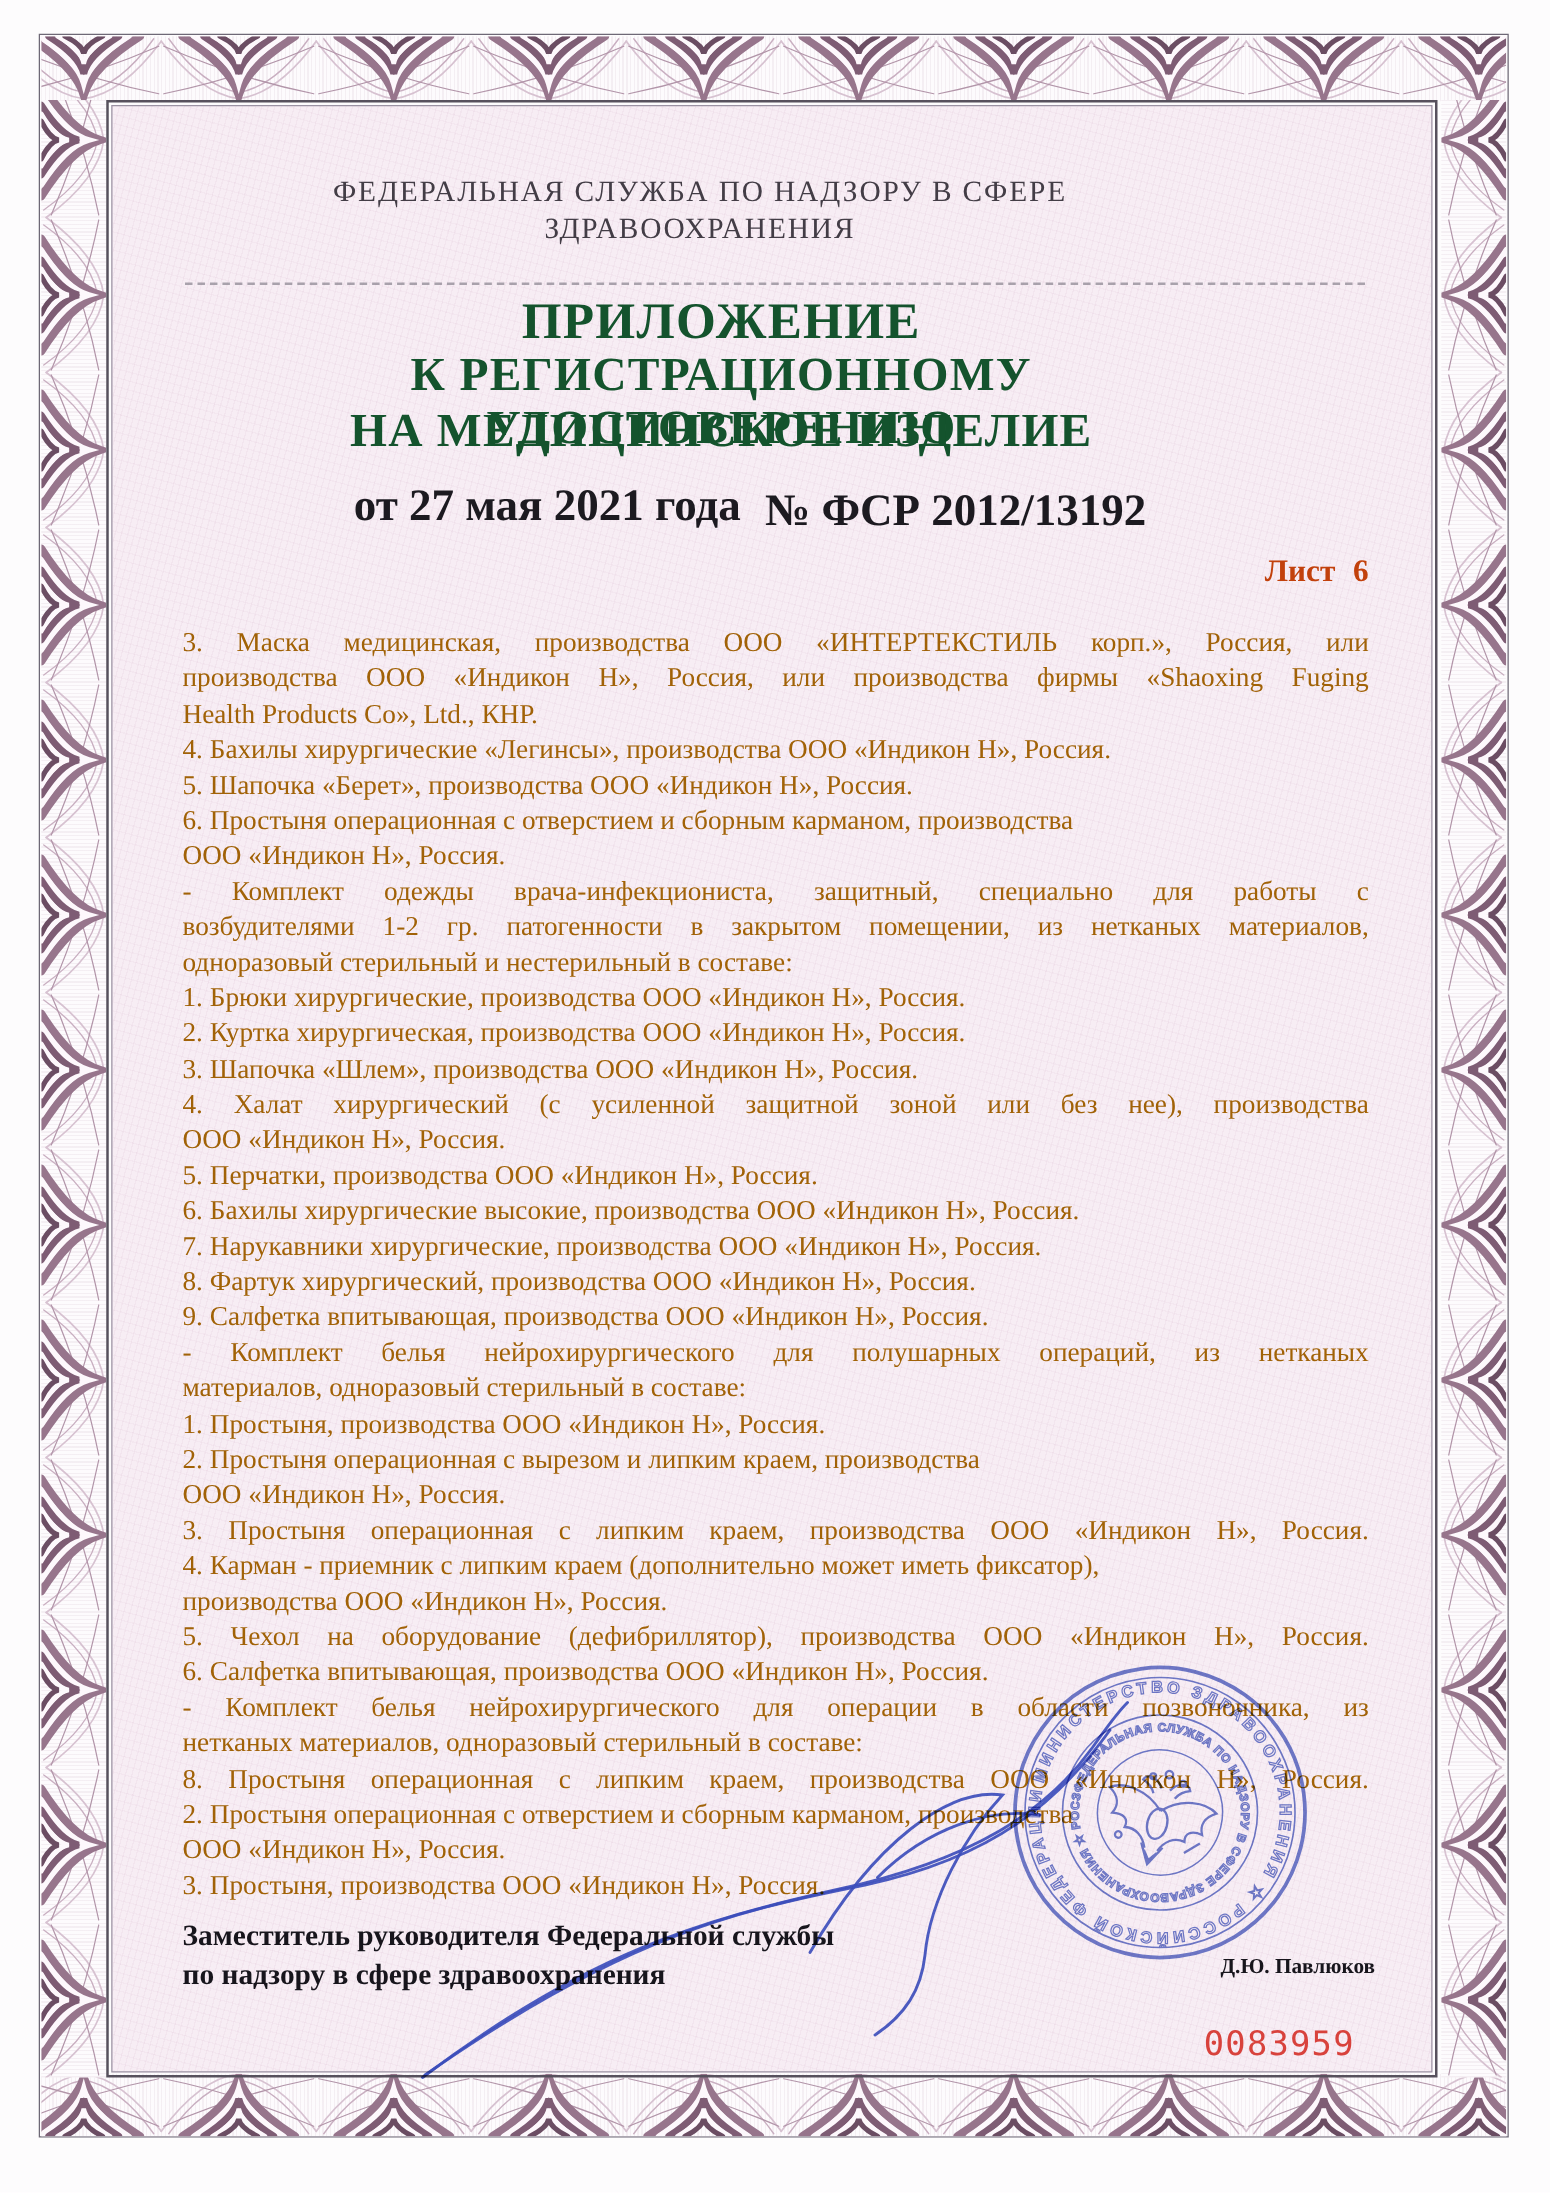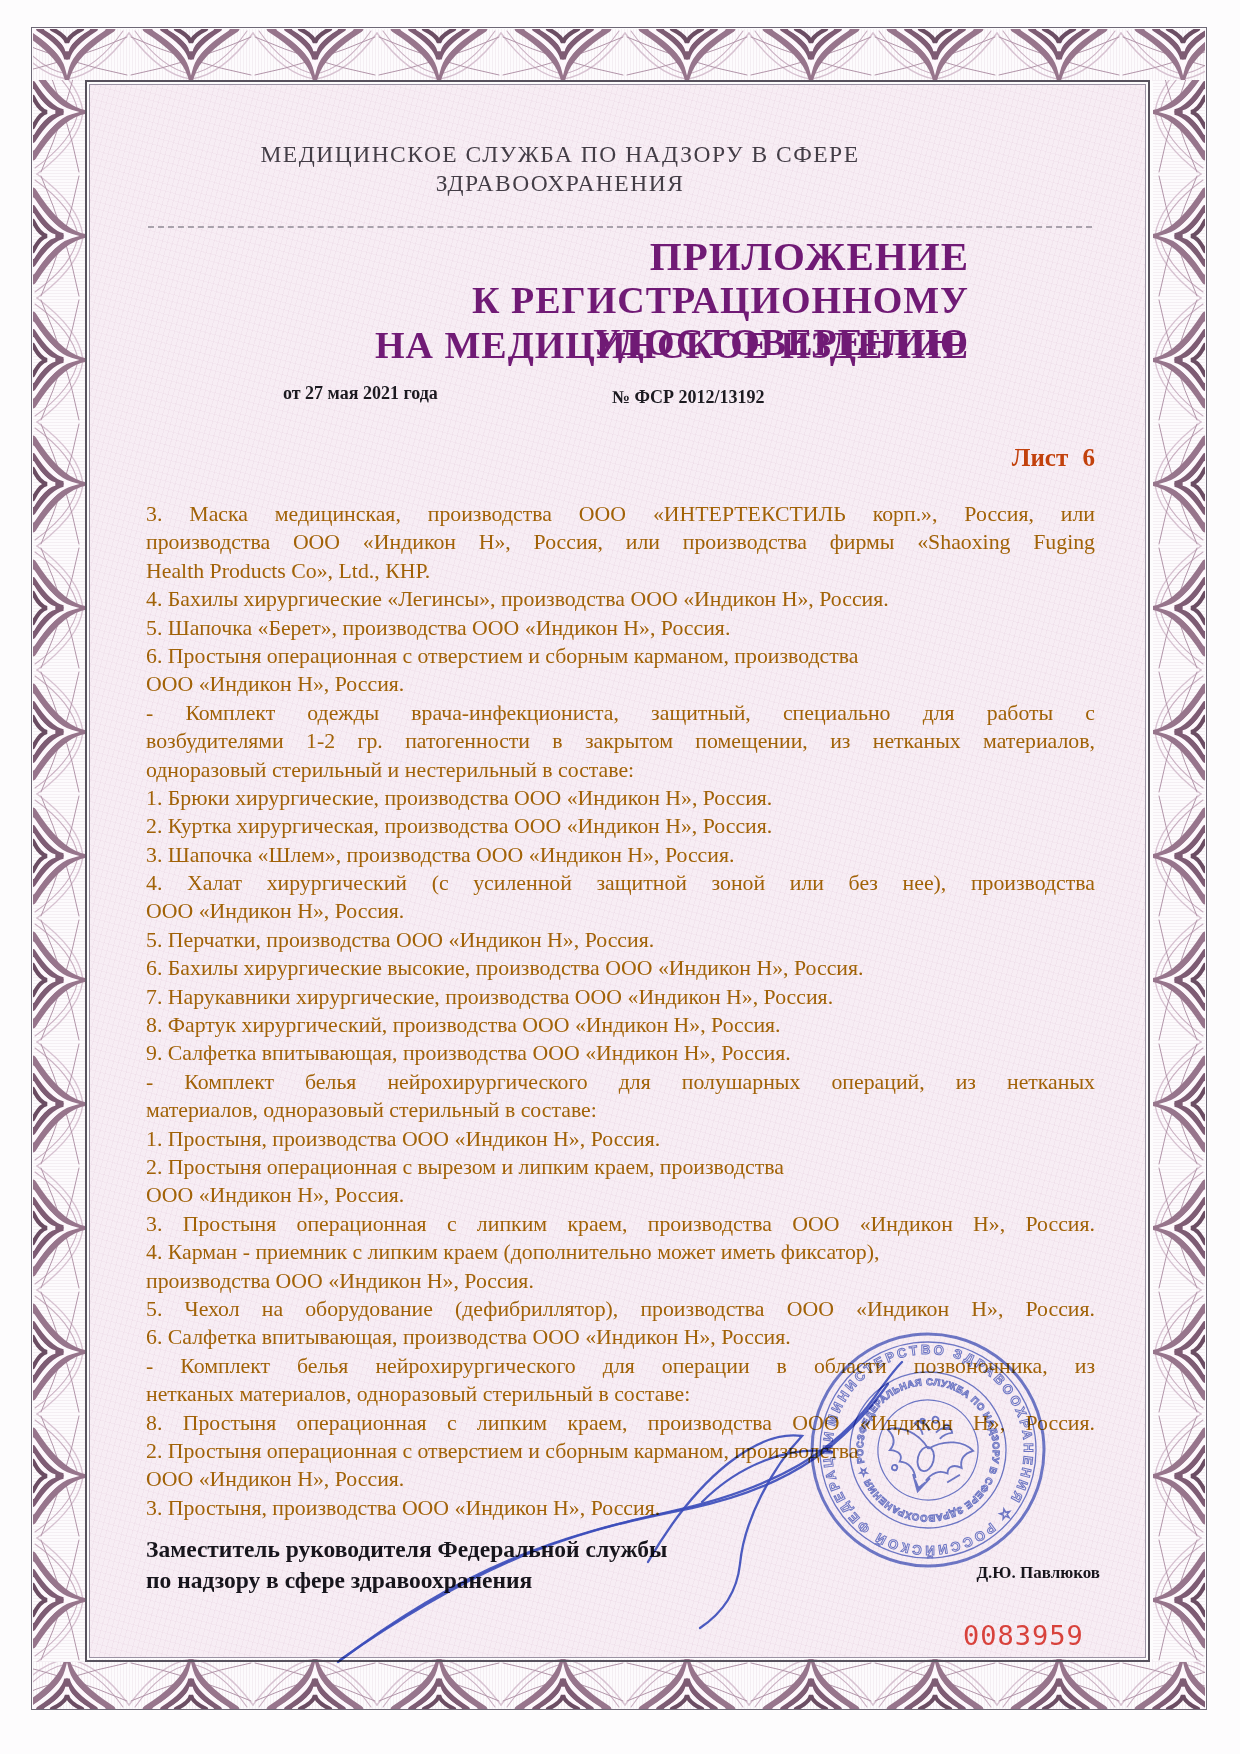--- a/index.html
+++ b/index.html
@@ -29,26 +29,26 @@
   .frame-inner{position:absolute;inset:2px;border:1px solid #9b92a3;
          background:
            repeating-linear-gradient(105deg,rgba(196,150,180,.09) 0 1px,rgba(255,255,255,0) 1px 5px),
            repeating-linear-gradient(15deg,rgba(196,150,180,.07) 0 1px,rgba(255,255,255,0) 1px 7px),
            #f7edf4;}
   
   .abs{position:absolute;}
   .hline{left:145px;width:830px;text-align:center;color:#433d46;
          font-size:23.5px;letter-spacing:1.5px;line-height:1.25;}
   .sep{left:148px;top:226px;width:944px;border-top:2px dashed #8f8994;opacity:.75;}
-  .title{left:139px;width:830px;text-align:right;font-weight:700;color:#701a75;
+  .title{left:162px;width:830px;text-align:center;font-weight:700;color:#14532d;
          letter-spacing:1px;line-height:1.1;}
   .t1{top:234px;font-size:41px;}
   .t2{top:280px;font-size:38px;}
   .t3{top:325px;font-size:38px;}
-  .meta{font-weight:700;color:#1c1a20;font-size:18px;}
+  .meta{font-weight:700;color:#1c1a20;font-size:36px;}
   .date{left:283px;top:383px;}
   .num{left:612px;top:387px;}
   .sheet{left:945px;top:444px;width:150px;text-align:right;font-weight:700;
          font-size:25px;color:#c2410c;word-spacing:8px;}
   .body-text{left:146px;top:500px;width:949px;font-size:21.8px;color:#a16207;}
   .bl{height:28.4px;line-height:28.4px;white-space:nowrap;}
   .bl.j{white-space:normal;text-align:justify;text-align-last:justify;}
   .f1{left:146px;top:1536px;font-weight:700;font-size:23.5px;color:#17151c;}
   .f2{left:146px;top:1567px;font-weight:700;font-size:23.5px;color:#17151c;}
   .signer{left:900px;top:1563px;width:200px;text-align:right;font-weight:700;
@@ -139,21 +139,21 @@
         <use href="#bud" transform="translate(0,1086) rotate(90) translate(0,-52)"></use>
         <use href="#bud" transform="translate(0,1210) rotate(90) translate(0,-52)"></use>
         <use href="#bud" transform="translate(0,1334) rotate(90) translate(0,-52)"></use>
         <use href="#bud" transform="translate(0,1458) rotate(90) translate(0,-52)"></use>
         <use href="#bud" transform="translate(0,1582) rotate(90) translate(0,-52)"></use>
       </svg></div>
   <div class="frame">
     <div class="frame-inner"></div>
   </div>
 
-  <div class="abs hline" style="top:140px">МЕДИЦИНСКОЕ СЛУЖБА ПО НАДЗОРУ В СФЕРЕ ЗДРАВООХРАНЕНИЯ</div>
+  <div class="abs hline" style="top:140px">ФЕДЕРАЛЬНАЯ СЛУЖБА ПО НАДЗОРУ В СФЕРЕ ЗДРАВООХРАНЕНИЯ</div>
   <div class="abs sep"></div>
 
   <div class="abs title t1">ПРИЛОЖЕНИЕ</div>
   <div class="abs title t2">К РЕГИСТРАЦИОННОМУ УДОСТОВЕРЕНИЮ</div>
   <div class="abs title t3">НА МЕДИЦИНСКОЕ ИЗДЕЛИЕ</div>
 
   <div class="abs meta date">от 27 мая 2021 года</div>
   <div class="abs meta num">№  ФСР 2012/13192</div>
   <div class="abs sheet">Лист 6</div>
 

